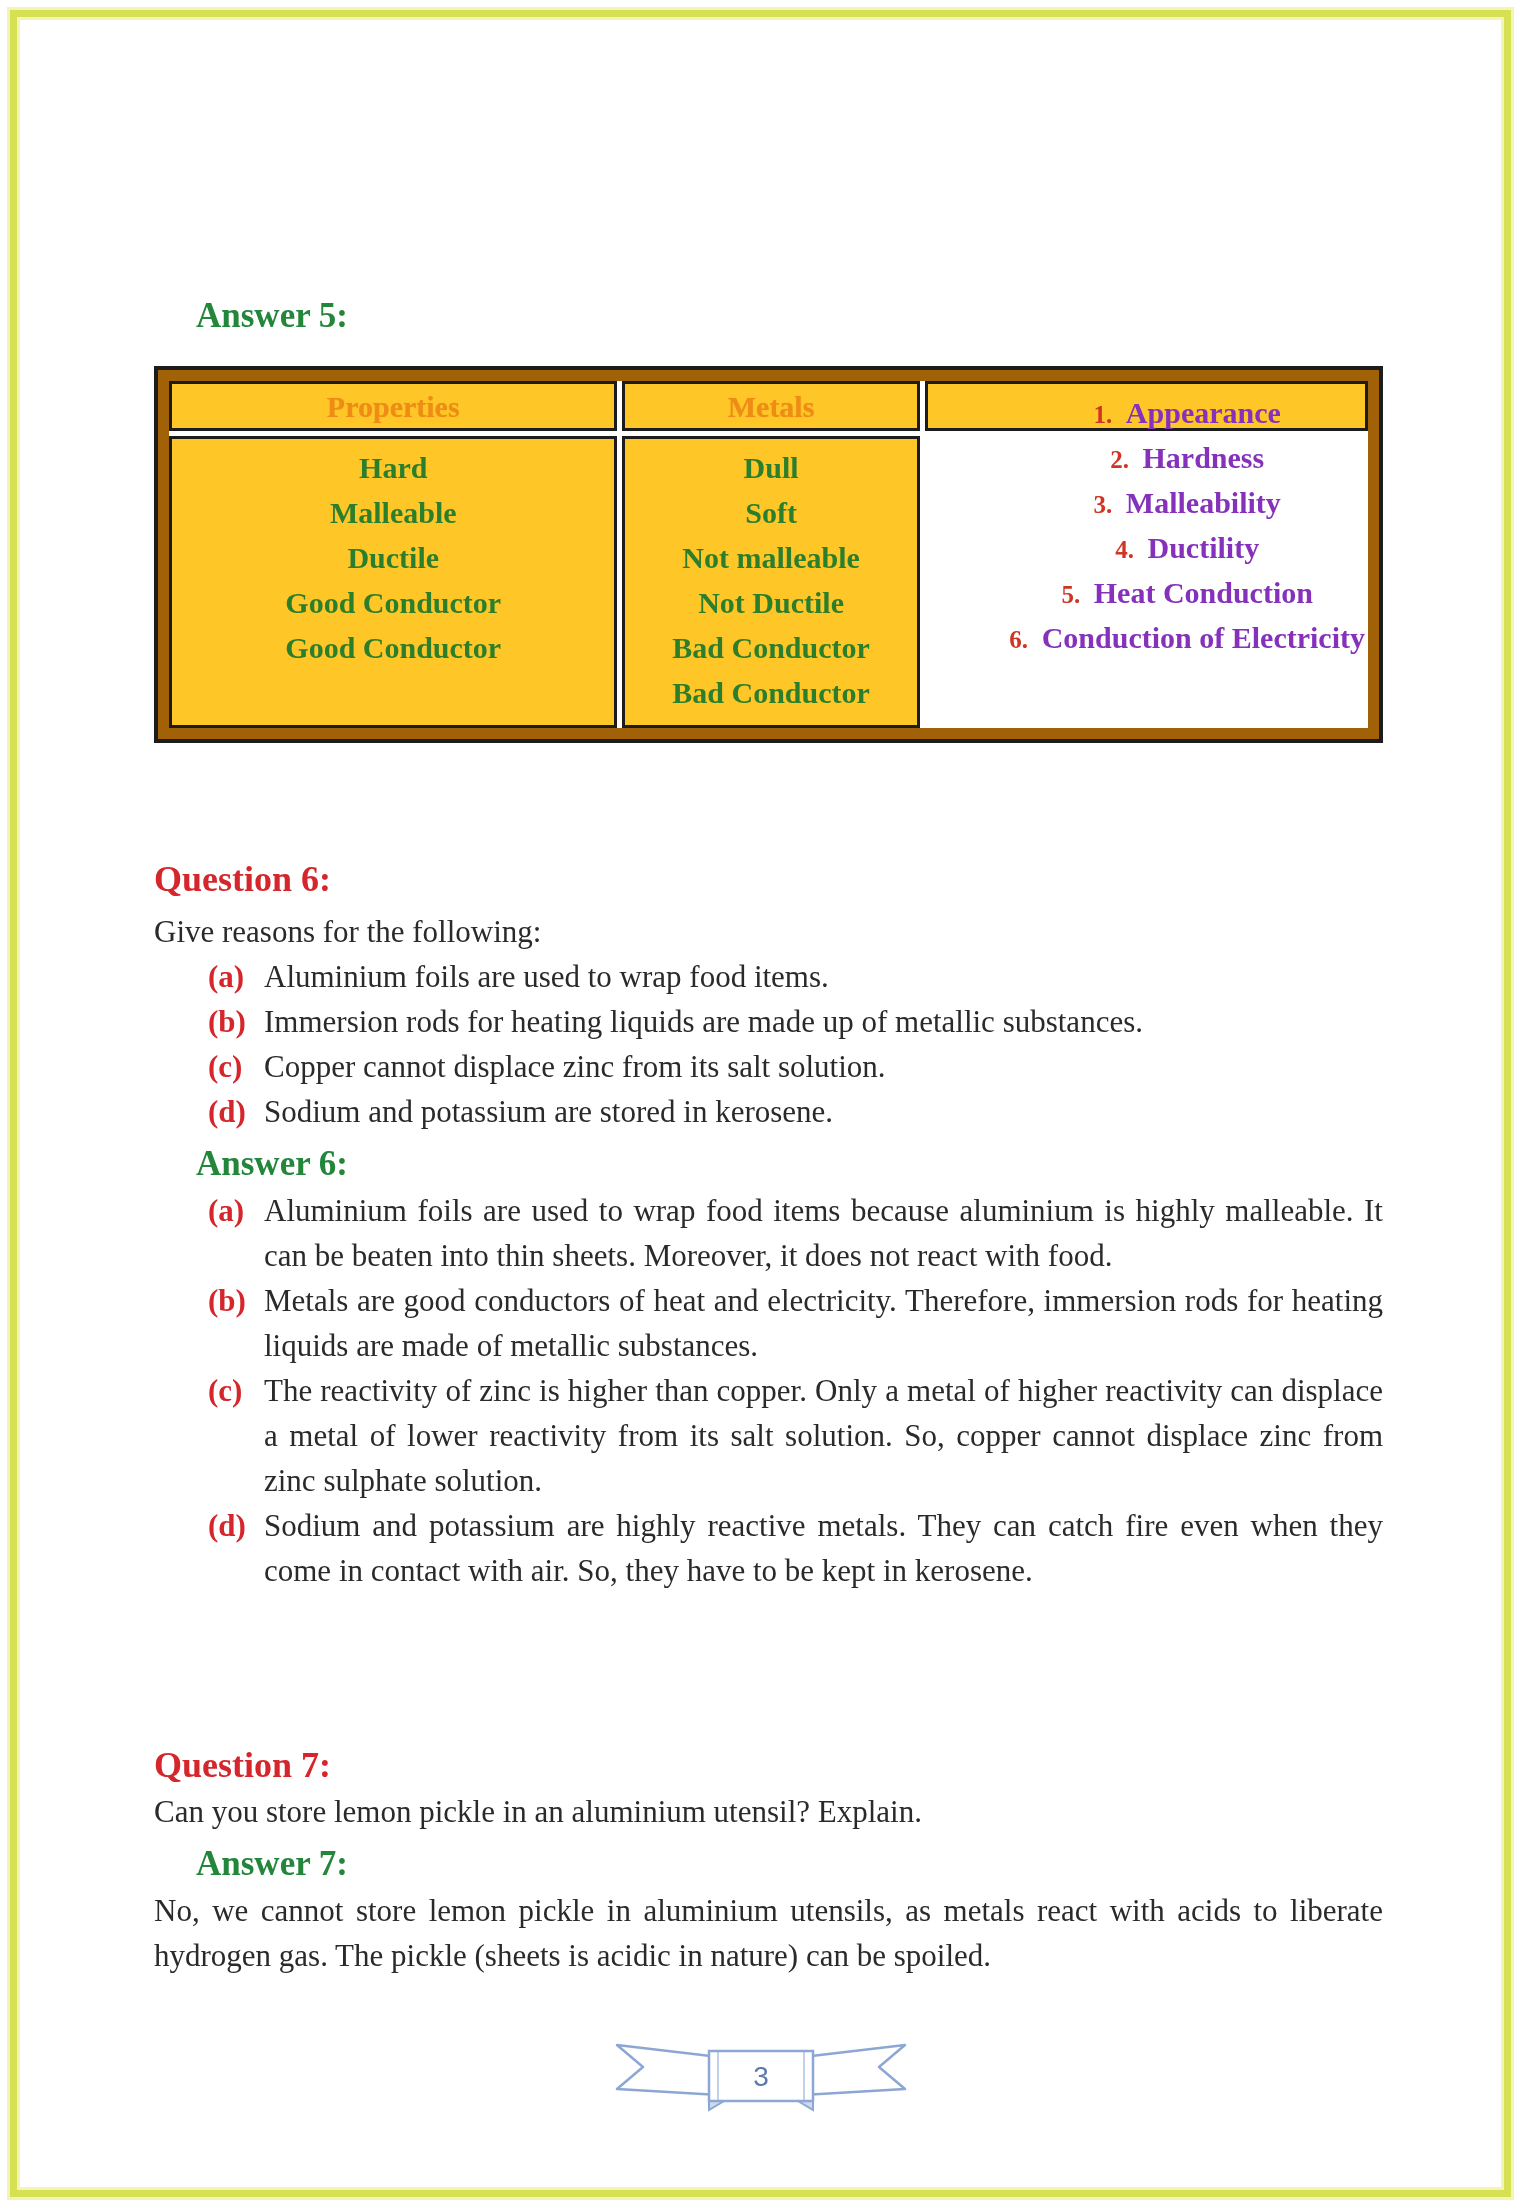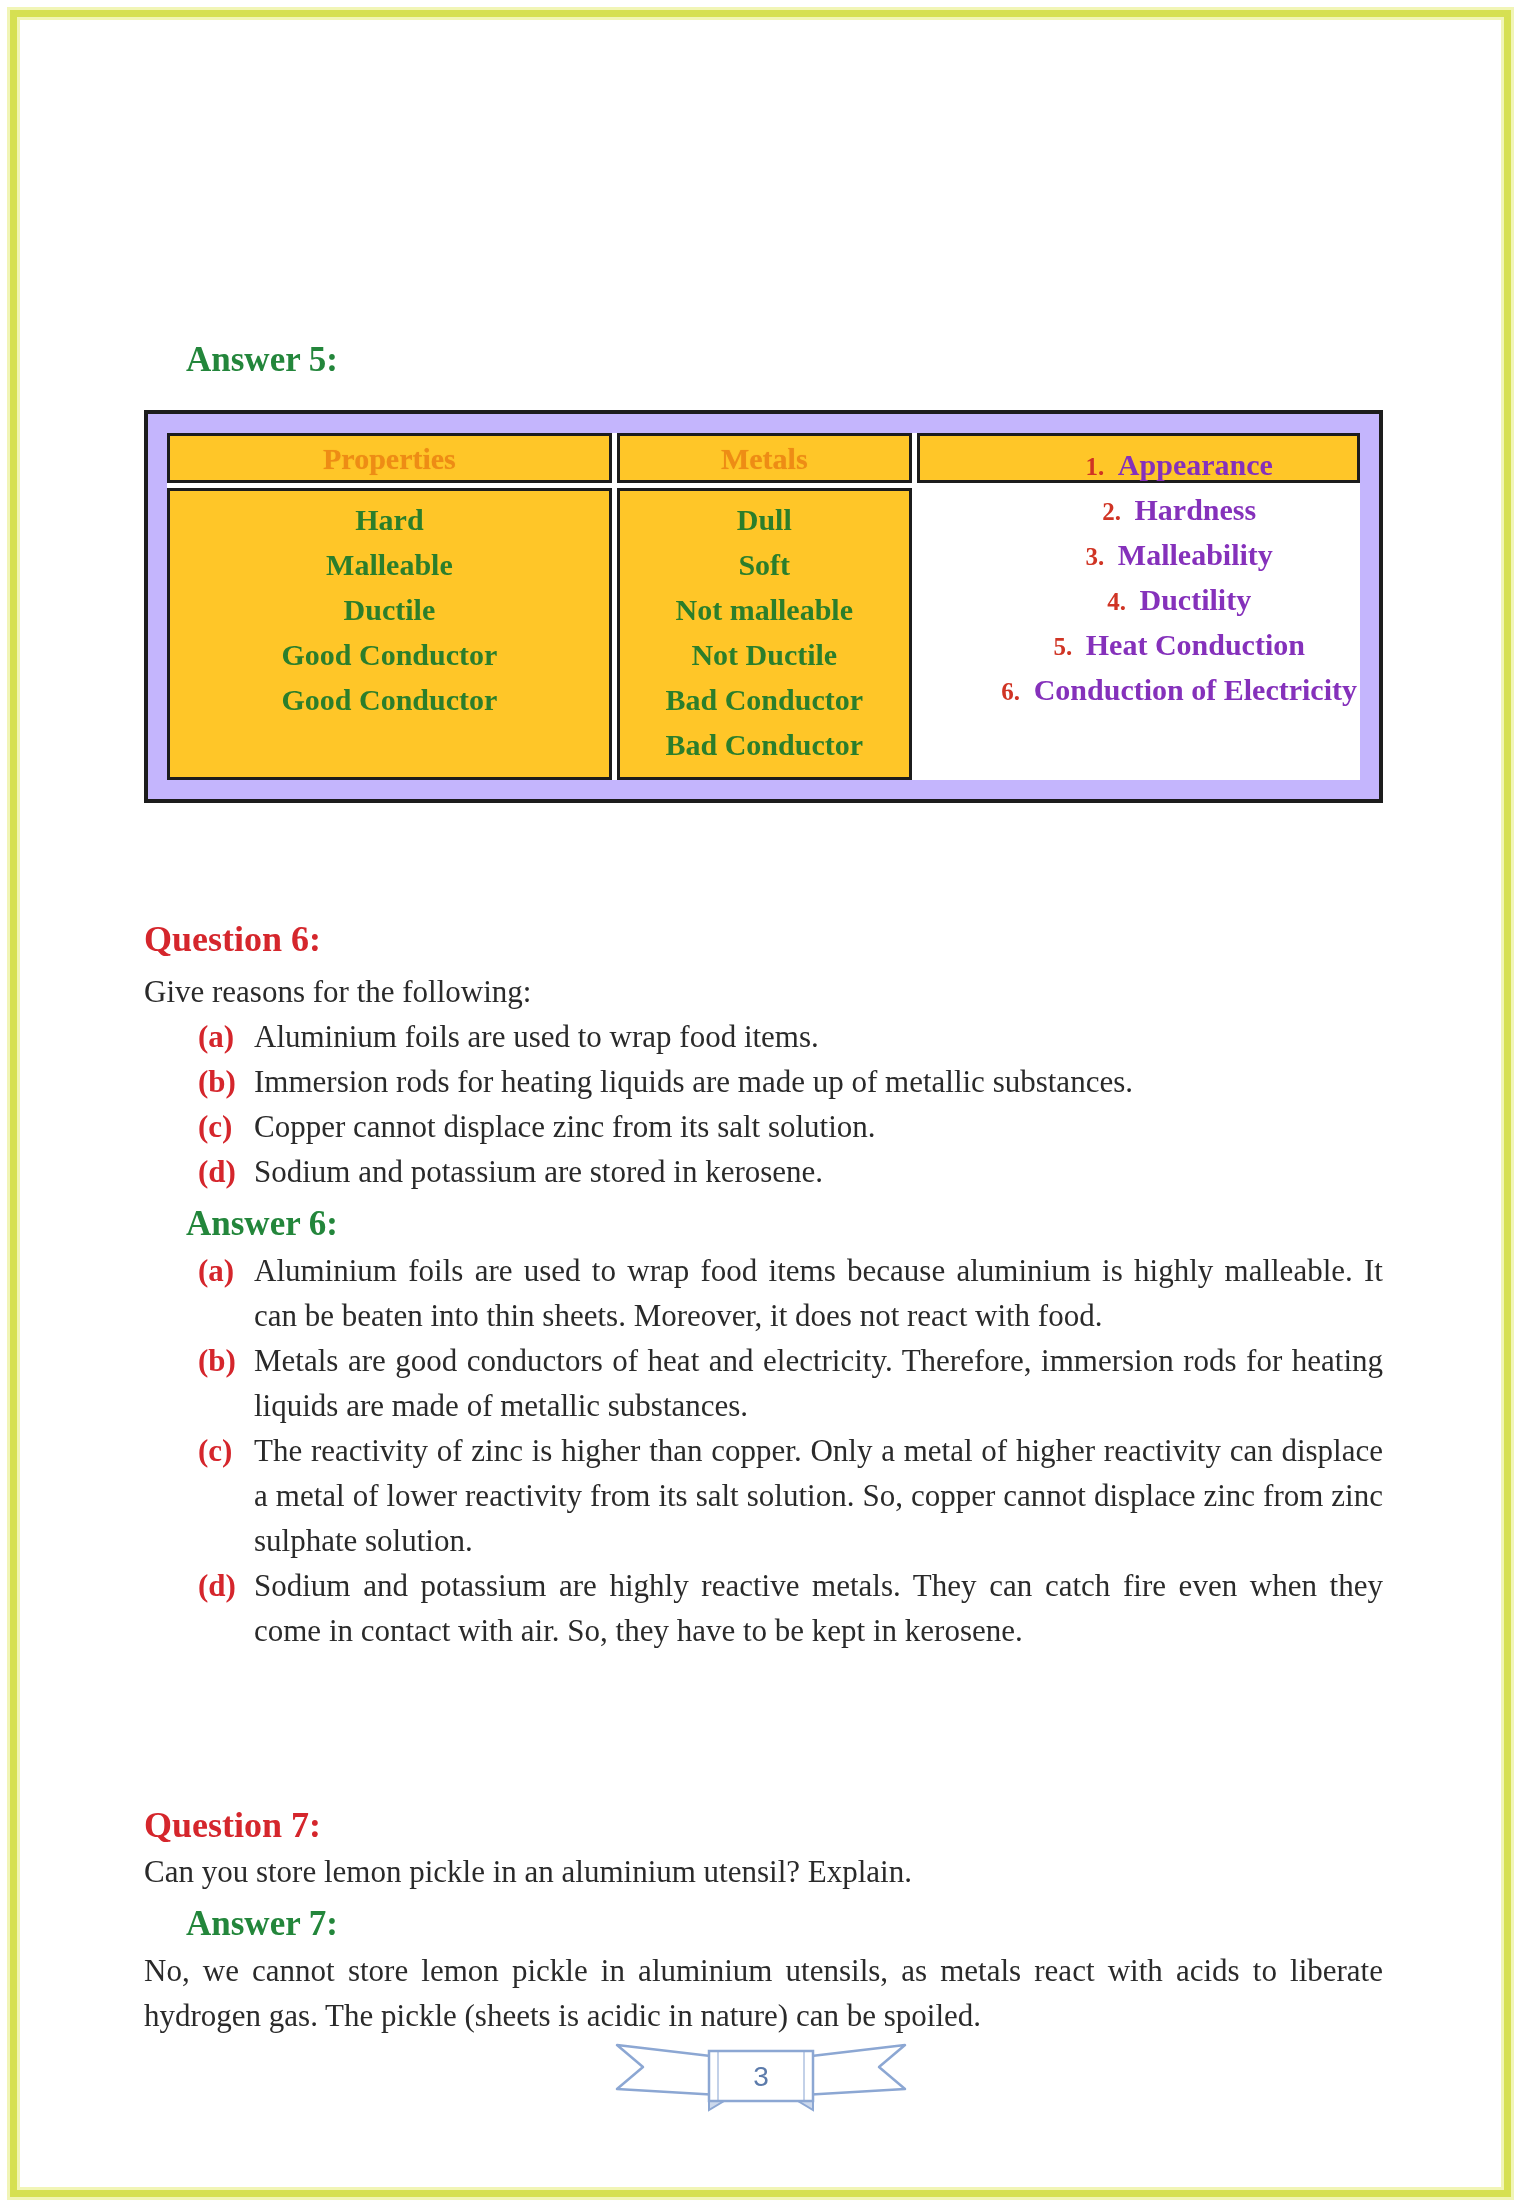--- a/index.html
+++ b/index.html
@@ -30,25 +30,24 @@
   }
   .frame{
     position:absolute;
     inset:10px;
     border:7px solid var(--color-frame,#d6e052);
     box-shadow:0 0 0 3px #f1f5b6 inset, 0 0 0 3px #f1f5b6;
     pointer-events:none;
   }
   .content{
     position:absolute;
-    top:0; left:6px; right:0;
+    top:0; left:16px; right:0;
     padding:0 138px;
     font-size:31px;
     line-height:45px;
-    margin-top:44px;
   }
 
   
   .a-head{
     margin-left:42px;
     font-weight:bold;
     font-size:35px;
     line-height:48px;
     color:var(--color-answer_green,#23863b);
   }
@@ -57,22 +56,22 @@
     font-size:36px;
     line-height:48px;
     color:var(--color-question_red,#d5262c);
   }
   .answer5-head{margin-top:292px;}
 
   
   .table-wrap{
     margin-top:26px;
     border:4px solid var(--color-table_border,#1c1c1c);
-    background:#c4b5fd;
-    padding:19px;
+    background:#a16207;
+    padding:11px;
   }
   .tgrid{
     display:grid;
     grid-template-columns:43fr 28.5fr 28.5fr;
     grid-template-rows:50px auto;
     gap:5px;
     background:#ffffff;
   }
   .tcell{
     background:var(--color-table_bg,#ffc628);

